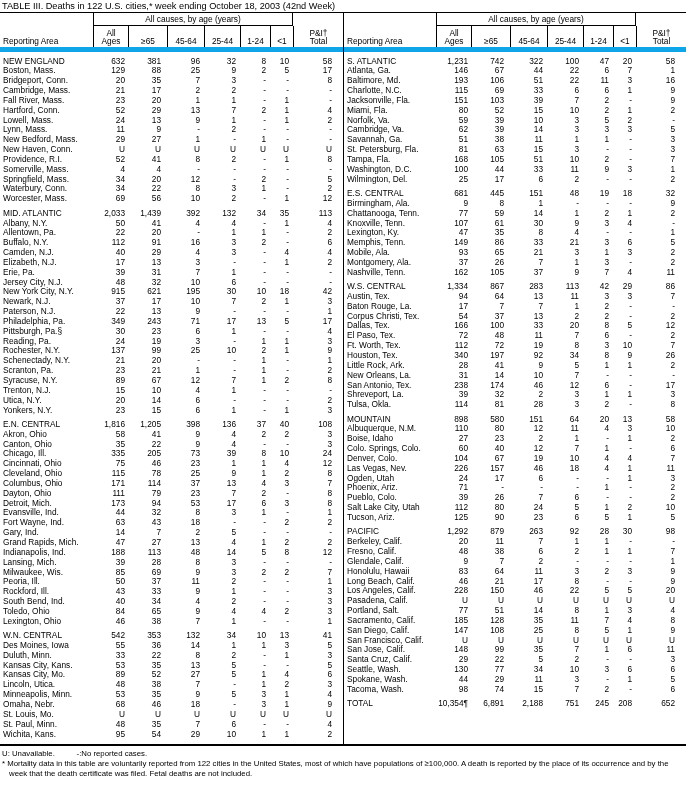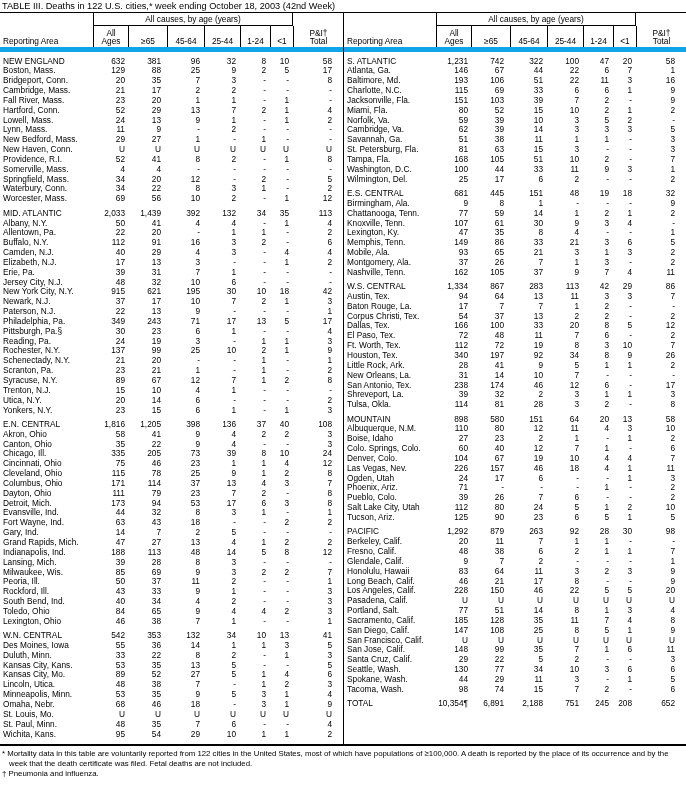--- a/index.html
+++ b/index.html
@@ -1415,16 +1415,16 @@
             <span class="val c4">245</span>
             <span class="val c5">208</span>
             <span class="val c6">652</span>
           </div>
         </div>
     </div>
 
   </div>
 
   <div class="footnotes" id="footnotes">
+      <div class="fn">U: Unavailable.          -:No reported cases.</div>
       <div class="fn">* Mortality data in this table are voluntarily reported from 122 cities in the United States, most of which have populations of ≥100,000. A death is reported by the place of its occurrence and by the week that the death certificate was filed. Fetal deaths are not included.</div>
-      <div class="fn">† Pneumonia and influenza.</div>
     </div>
 </div>
 
 </body></html>

